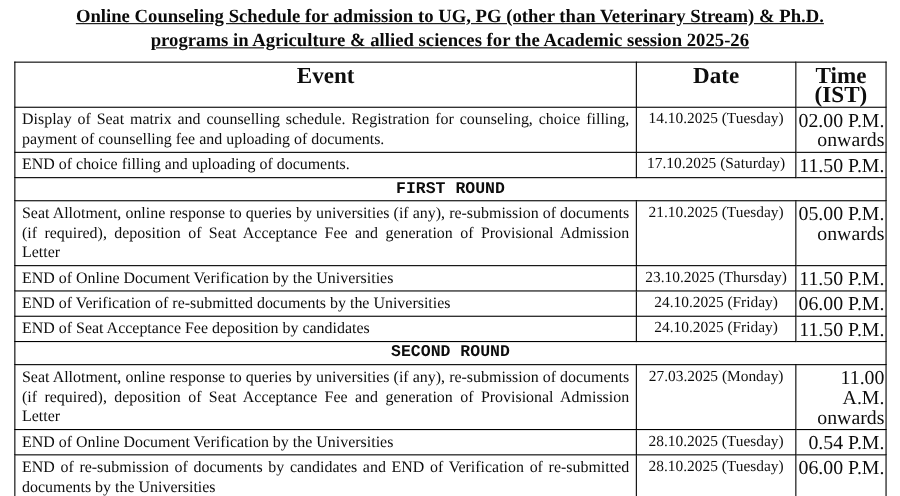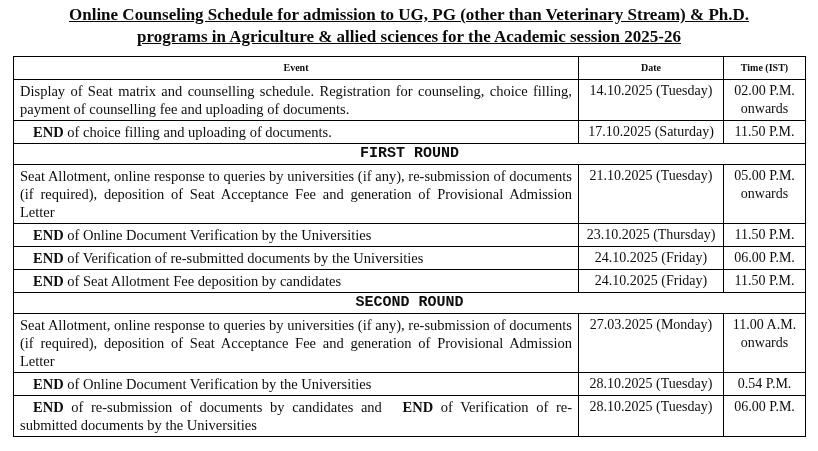--- a/index.html
+++ b/index.html
@@ -35,57 +35,56 @@
     border-collapse: collapse;
     table-layout: fixed;
     width: 792px;
     margin: 8px 0 0 13px;
   }
   th, td {
     border: 1px solid #000000;
     vertical-align: top;
   }
   th {
-    font-size: 10px;
+    font-size: 21px;
     line-height: 18px;
     padding: 2px 4px;
     text-align: center;
     font-weight: bold;
   }
   td.event {
     text-align: justify;
     text-justify: inter-word;
     font-size: 14.5px;
     line-height: 18px;
     padding: 2px 6px;
   }
   td.date {
     text-align: center;
     font-size: 14px;
     line-height: 18px;
     padding: 2px 1px;
     white-space: nowrap;
   }
   td.time {
-    text-align: center;
-    font-size: 14px;
+    text-align: right;
+    font-size: 18px;
     line-height: 18px;
     padding: 2px 1px;
   }
   td.section {
     text-align: center;
     font-weight: bold;
     font-size: 15px;
     line-height: 18px;
     padding: 1px 6px;
     font-family: Liberation Mono, monospace;
   }
   .b {
-    font-weight: bold;
-    margin-left: 13px;
+    font-weight: normal;
   }
 </style>
 </head>
 <body>
 
 <div class="page">
   <div class="title">
     <div class="title-line">Online Counseling Schedule for admission to UG, PG (other than Veterinary Stream) &amp; Ph.D.</div>
     <div class="title-line">programs in Agriculture &amp; allied sciences for the Academic session 2025-26</div>
   </div>
@@ -138,21 +137,21 @@
           </td>
         </tr>
         <tr>
           <td class="event"><span class="b">END</span><span> of Verification of re-submitted documents by the Universities</span></td>
           <td class="date">24.10.2025 (Friday)</td>
           <td class="time">
             <div>06.00 P.M.</div>
           </td>
         </tr>
         <tr>
-          <td class="event"><span class="b">END</span><span> of Seat Allotment Fee deposition by candidates</span></td>
+          <td class="event"><span class="b">END</span><span> of Seat Acceptance Fee deposition by candidates</span></td>
           <td class="date">24.10.2025 (Friday)</td>
           <td class="time">
             <div>11.50 P.M.</div>
           </td>
         </tr>
         <tr>
           <td colspan="3" class="section">SECOND ROUND</td>
         </tr>
         <tr>
           <td class="event"><span>Seat Allotment, online response to queries by universities (if any), re-submission of documents (if required), deposition of Seat Acceptance Fee and generation of Provisional Admission Letter</span></td>

